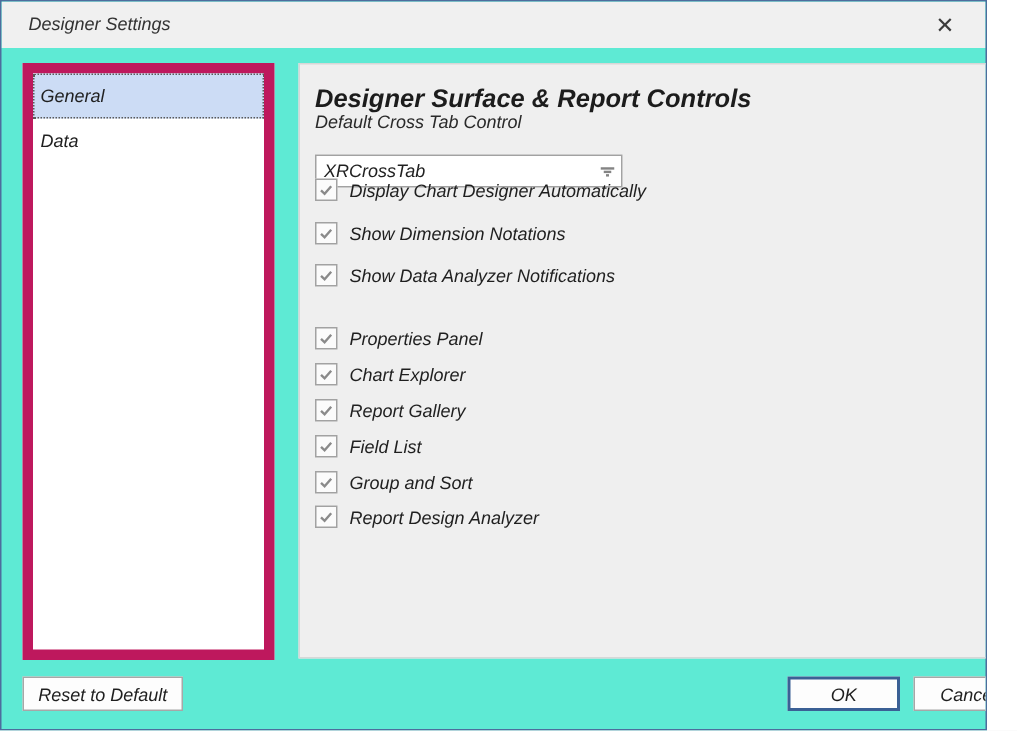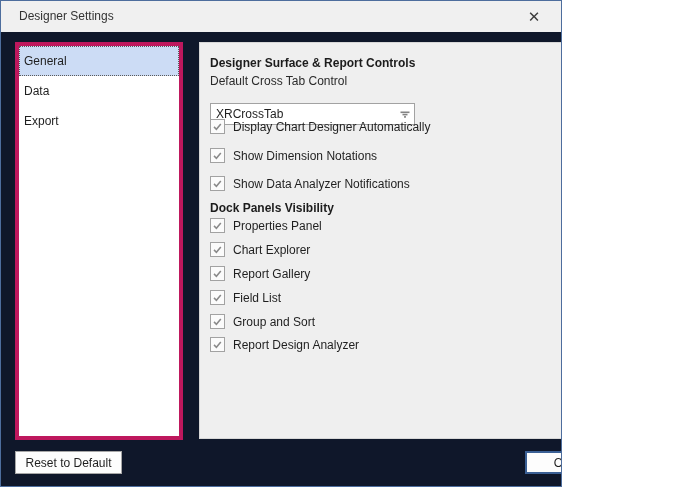--- a/index.html
+++ b/index.html
@@ -3,52 +3,53 @@
 <meta charset="utf-8">
 <style>
   * { margin:0; padding:0; box-sizing:border-box; }
   html,body { background:#ffffff; }
   body {
     font-family:"Liberation Sans","DejaVu Sans",sans-serif;
     font-size:12px; color:#222222;
     width:686px; height:487px;
   }
   .dialog {
-    position:relative; width:562px; height:487px;
-    background:#0f172a;
+    position:relative; width:658px; height:487px;
+    background:#5eead4;
     border:1px solid #4d6d9d;
     overflow:hidden;
+    font-style:italic;
   }
   
   .titlebar { position:absolute; left:0; top:0; width:100%; height:31px; background:#f0f0f0; }
   .title { position:absolute; left:18px; top:8px; font-size:12px; color:#333333; }
   .close-btn {
     position:absolute; right:15px; top:4px; width:24px; height:24px;
     display:flex; align-items:center; justify-content:center;
     color:#3c3c3c; font-size:15px; cursor:default;
   }
   
   .listbox {
     position:absolute; left:14px; top:41px; width:168px; height:398px;
-    background:#ffffff; border:4px solid #be185d;
+    background:#ffffff; border:7px solid #be185d;
   }
   .list-item {
     height:30px; display:flex; align-items:center;
     padding-left:4px; color:#1f1f1f; border:1px dotted transparent;
   }
   .list-item.selected {
     background:#ccdcf5; border:1px dotted #5a5a5a;
   }
   
   .panel {
     position:absolute; left:198px; top:41px; width:474px; height:397px;
     background:#efefef; border:1px solid #d7d7d7;
   }
   .panel .heading {
-    position:absolute; left:10px; font-weight:bold; font-size:12px; color:#1c1c1c;
+    position:absolute; left:10px; font-weight:bold; font-size:17px; color:#1c1c1c;
   }
   .panel .field-label { position:absolute; left:10px; color:#2a2a2a;text-align:center; }
   .combo {
     position:absolute; left:10px; top:48px; width:205px; height:22px;
     background:#ffffff; border:1px solid #a2a2a2;
     display:flex; align-items:center;margin-top:12px;
   }
   .combo-value { flex:1; padding-left:5px; color:#1f1f1f; }
   .combo-arrow { width:18px; display:flex; align-items:center; justify-content:center; }
   .cb-row {
@@ -83,23 +84,20 @@
     <div class="close-btn">✕</div>
   </div>
 
   <div class="listbox">
     <div class="list-item selected">
       <span>General</span>
     </div>
     <div class="list-item">
       <span>Data</span>
     </div>
-    <div class="list-item">
-      <span>Export</span>
-    </div>
   </div>
 
   <div class="panel">
 
     <div class="heading" style="top:13px">Designer Surface &amp; Report Controls</div>
 
     <div class="field-label" style="top:31px">Default Cross Tab Control</div>
 
     <div class="combo">
       <span class="combo-value">XRCrossTab</span>
@@ -130,21 +128,20 @@
     </div>
     <div class="cb-row" style="top:132px">
       <span class="cb-box">
         <svg width="11" height="11" viewBox="0 0 12 12">
             <path d="M2.2 6.4 L4.8 9 L9.6 3.4" stroke="#8a8a8a" stroke-width="1.7" fill="none"></path>
           </svg>
       </span>
       <span class="cb-label">Show Data Analyzer Notifications</span>
     </div>
 
-    <div class="heading" style="top:158px">Dock Panels Visibility</div>
 
     <div class="cb-row" style="top:174px">
       <span class="cb-box">
         <svg width="11" height="11" viewBox="0 0 12 12">
             <path d="M2.2 6.4 L4.8 9 L9.6 3.4" stroke="#8a8a8a" stroke-width="1.7" fill="none"></path>
           </svg>
       </span>
       <span class="cb-label">Properties Panel</span>
     </div>
     <div class="cb-row" style="top:198px">

